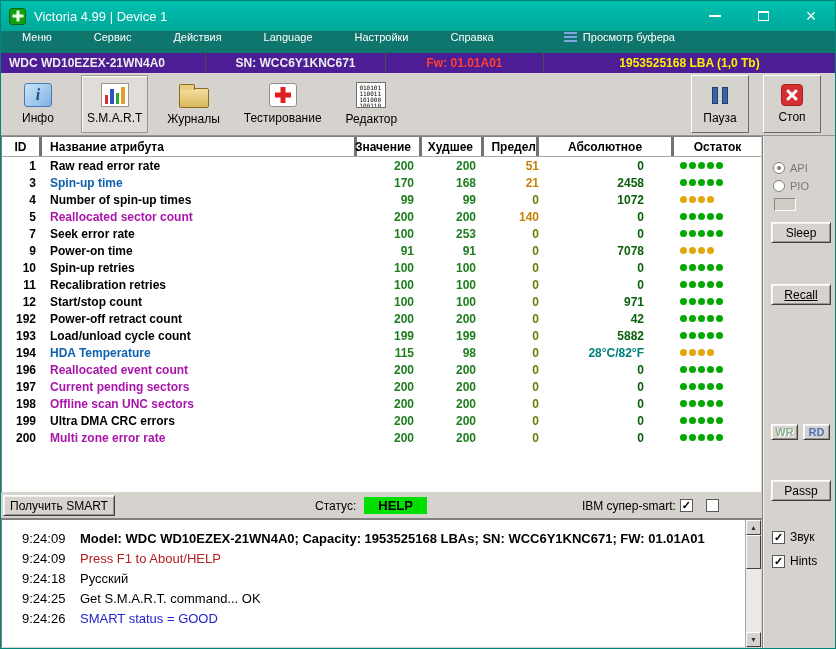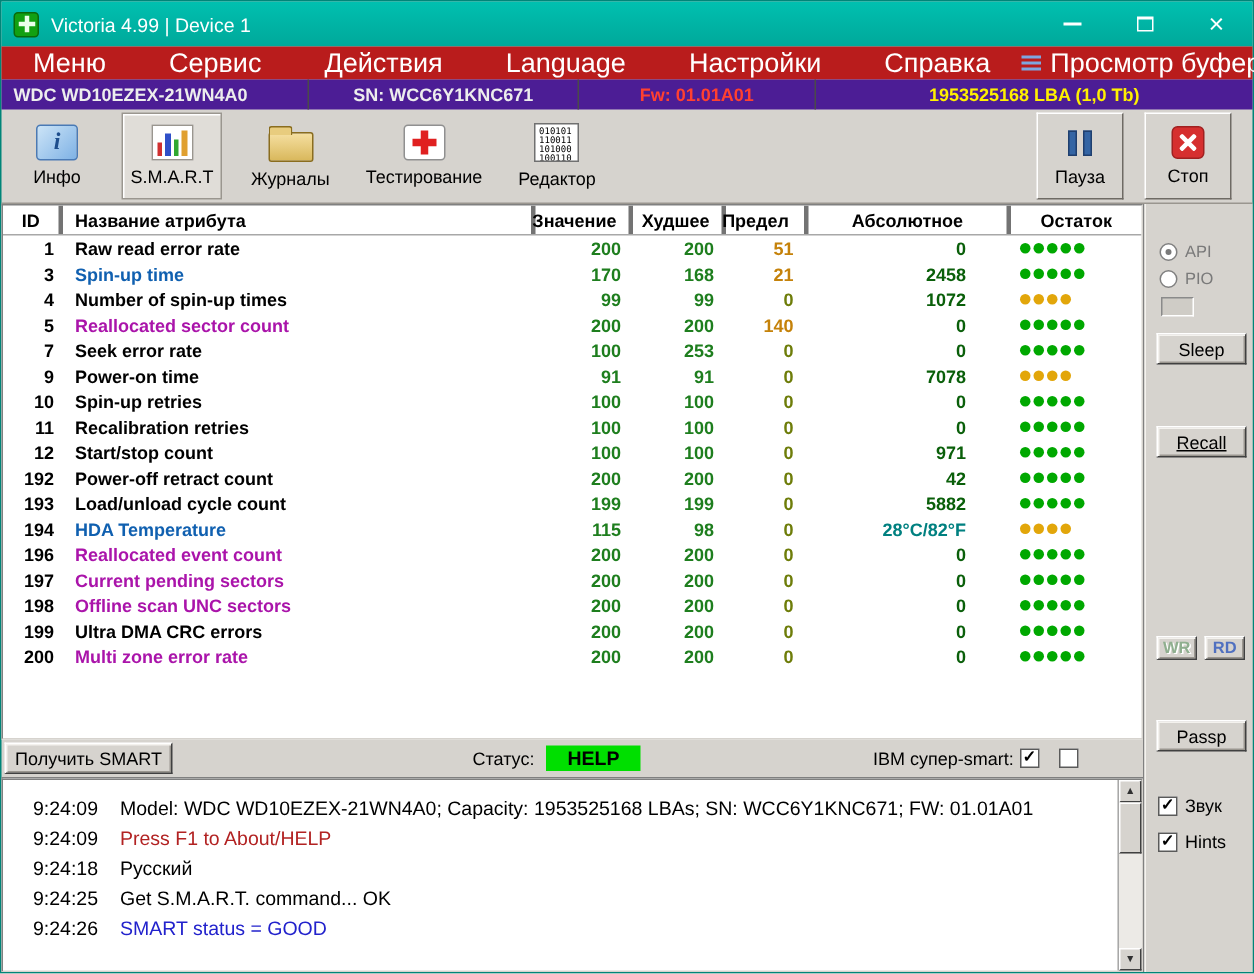--- a/index.html
+++ b/index.html
@@ -12,21 +12,21 @@
   .title-icon { width:17px; height:17px; margin:0 8px 0 8px; position:relative; background:#12A012; border:1px solid #0A6A0A; border-radius:3px; }
   .title-icon::before { content:""; position:absolute; left:50%; top:50%; transform:translate(-50%,-50%); width:11px; height:3px; background:#EAFFEA; }
   .title-icon::after  { content:""; position:absolute; left:50%; top:50%; transform:translate(-50%,-50%); width:3px; height:11px; background:#EAFFEA; }
   .title-text { font-size:13px; }
   .win-controls { margin-left:auto; display:flex; height:100%; }
   .win-btn { width:48px; height:100%; display:flex; align-items:center; justify-content:center; color:#fff; font-size:18px; cursor:default; }
   .min-glyph { width:12px; height:2px; background:#fff; display:block; }
   .max-glyph { width:11px; height:10px; border:1px solid #fff; border-top-width:2px; display:block; }
 
   
-  .menubar { height:22px; background:#b91c1c; color:#fff; display:flex; align-items:center; font-size:18px; flex:0 0 auto; }
+  .menubar { height:22px; background:#0f766e; color:#fff; display:flex; align-items:flex-start; font-size:11px; flex:0 0 auto; }
   .menu-item { padding:0 21px; white-space:nowrap; }
   .buffer-view { margin-left:auto; margin-right:160px; display:flex; align-items:center; gap:6px; white-space:nowrap; }
   .buffer-icon { width:13px; height:2px; background:#7EA6E0; box-shadow:0 4px 0 #7EA6E0, 0 8px 0 #7EA6E0; display:block; margin-top:-8px; }
 
   
   .devbar { height:20px; background:#4c1d95; display:flex; font-size:12px; font-weight:bold; flex:0 0 auto; }
   .dev-sec { display:flex; align-items:center; border-right:1px solid #4A4A4A; padding:0 8px; white-space:nowrap; }
   .dev-model { width:205px; color:#EDEDED; }
   .dev-sn { width:180px; color:#EDEDED; justify-content:center; }
   .dev-fw { width:158px; color:var(--fw_red,#FF4030); justify-content:center; }
@@ -64,21 +64,21 @@
   .table-area { height:357px; background:#fff; border:1px solid; border-color:#808080 #D6D3CE #D6D3CE #808080; overflow:hidden; flex:0 0 auto; }
   .thead { display:flex; height:20px; border-bottom:1px solid #A8A8A8; font-weight:bold; font-size:12px; align-items:stretch; }
   .th { border-right:3px solid #737373; display:flex; align-items:center; }
   .trow { display:flex; height:17px; align-items:center; font-size:12px; font-weight:bold; }
   .cell { display:flex; align-items:center; height:100%; }
   .c-id { width:40px; justify-content:flex-end; padding-right:6px; color:#000; }
   .th.c-id { justify-content:center; padding-right:0; }
   .c-name { width:315px; padding-left:8px; }
   .c-val { width:65px; justify-content:flex-end; padding-right:8px; }
   .c-worst { width:62px; justify-content:flex-end; padding-right:8px; }
-  .c-thr { width:55px; justify-content:flex-end; padding-right:10px;text-align:right; }
+  .c-thr { width:55px; justify-content:flex-end; padding-right:0;text-align:right; }
   .c-abs { width:135px; justify-content:flex-end; padding-right:30px; }
   .th.c-abs { justify-content:center; padding-right:0; }
   .c-health { flex:1; padding-left:6px; gap:2px; }
   .th.c-health { justify-content:center; padding-left:0; border-right:none; }
   .dot { width:7px; height:7px; border-radius:50%; display:inline-block; }
 
   
   .statusbar { height:26px; display:flex; align-items:center; padding:0 2px; border-bottom:1px solid #808080; flex:0 0 auto; font-size:12px; }
   .btn3d { background:#D6D3CE; border:1px solid; border-color:#FFFFFF #404040 #404040 #FFFFFF; box-shadow:inset 1px 1px 0 #F4F2EE, inset -1px -1px 0 #9A968F; font-family:"Liberation Sans", sans-serif; font-size:12px; color:#000; }
   .get-smart { width:112px; height:21px; }
@@ -475,21 +475,21 @@
         <span class="good-badge">HELP</span>
         <span class="ibm-label">IBM супер-smart:</span>
         <span class="checkbox">✓</span>
         <span class="checkbox extra"></span>
       </div>
 
       <div class="log-area">
         <div class="log-list">
             <div class="log-row">
               <div class="log-time">9:24:09</div>
-              <div class="log-msg" style="color: rgb(0, 0, 0);">Model: WDC WD10EZEX-21WN4A0; Capacity: 1953525168 LBAs; SN: WCC6Y1KNC671; FW: 01.01A01</div>
+              <div class="log-msg" style="color: rgb(0, 0, 0); font-weight: bold;">Model: WDC WD10EZEX-21WN4A0; Capacity: 1953525168 LBAs; SN: WCC6Y1KNC671; FW: 01.01A01</div>
             </div>
             <div class="log-row">
               <div class="log-time">9:24:09</div>
               <div class="log-msg" style="color: rgb(178, 34, 34);">Press F1 to About/HELP</div>
             </div>
             <div class="log-row">
               <div class="log-time">9:24:18</div>
               <div class="log-msg" style="color: rgb(0, 0, 0);">Русский</div>
             </div>
             <div class="log-row">

